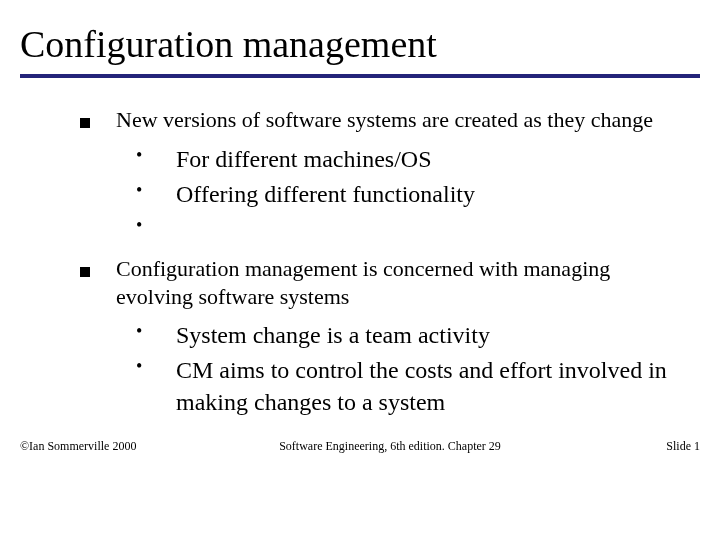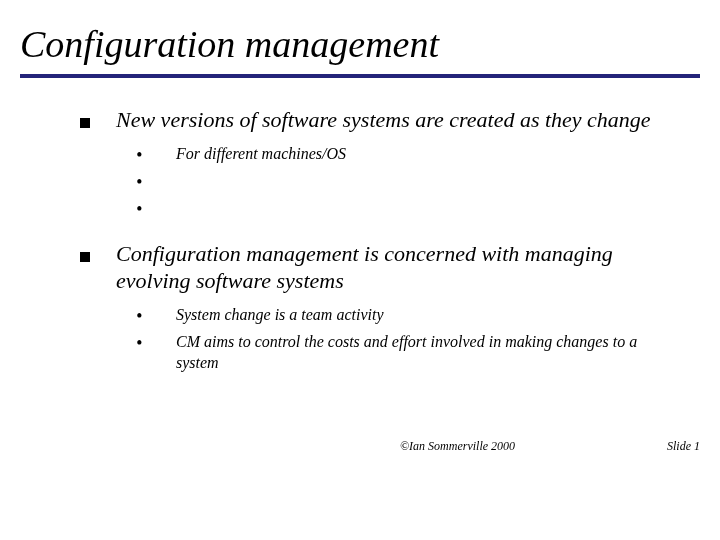--- a/index.html
+++ b/index.html
@@ -8,21 +8,20 @@
     background: #ffffff;
     font-family: "Times New Roman", Times, serif;
     color: #000;
     position: relative;
   }
   .slide {
     width: 720px;
     height: 468px;
     position: relative;
     padding: 22px 20px 0 20px;
-    font-style: italic;
   }
   .title {
     font-size: 38px;
     font-weight: normal;
     padding-left: 0px;
     padding-bottom: 6px;
   }
   .rule {
     height: 4px;
     background: #24247a;
@@ -62,30 +61,30 @@
     margin-bottom: 4px;
   }
   .l2 .dot {
     width: 40px;
     flex: 0 0 40px;
     font-size: 18px;
     line-height: 1.3;
     text-align: left;
   }
   .l2 .text {
-    font-size: 16px;
+    font-size: 24px;
     line-height: 1.3;
   }
   .footer {
     position: absolute;
     bottom: 14px;
     left: 20px;
     right: 20px;
     display: flex;
-    justify-content: flex-end;
+    justify-content: space-between;
     font-size: 12px;
   }
   .footer .center { text-align: center; flex: 1; }
   .footer .left { text-align: left; width: 180px; }
   .footer .right { text-align: right; width: 120px; }
 </style>
 </head>
 <body>
 
 <div class="slide">
@@ -98,20 +97,21 @@
       <div class="bullet"></div>
       <div class="text">New versions of software systems are created as they change</div>
     </div>
     <div class="sub">
       <div class="l2">
         <div class="dot">•</div>
         <div class="text">For different machines/OS</div>
       </div>
       <div class="l2">
         <div class="dot">•</div>
+        <div class="text">Offering different functionality</div>
       </div>
       <div class="l2">
         <div class="dot">•</div>
       </div>
     </div>
 
     <div class="l1">
       <div class="bullet"></div>
       <div class="text">Configuration management is concerned with managing evolving software systems</div>
     </div>
@@ -123,15 +123,16 @@
       <div class="l2">
         <div class="dot">•</div>
         <div class="text">CM aims to control the costs and effort involved in making changes to a system</div>
       </div>
     </div>
 
   </div>
 
   <div class="footer">
     <div class="left">©Ian Sommerville 2000</div>
+    <div class="center">Software Engineering, 6th edition. Chapter 29</div>
     <div class="right">Slide 1</div>
   </div>
 </div>
 
 </body></html>

